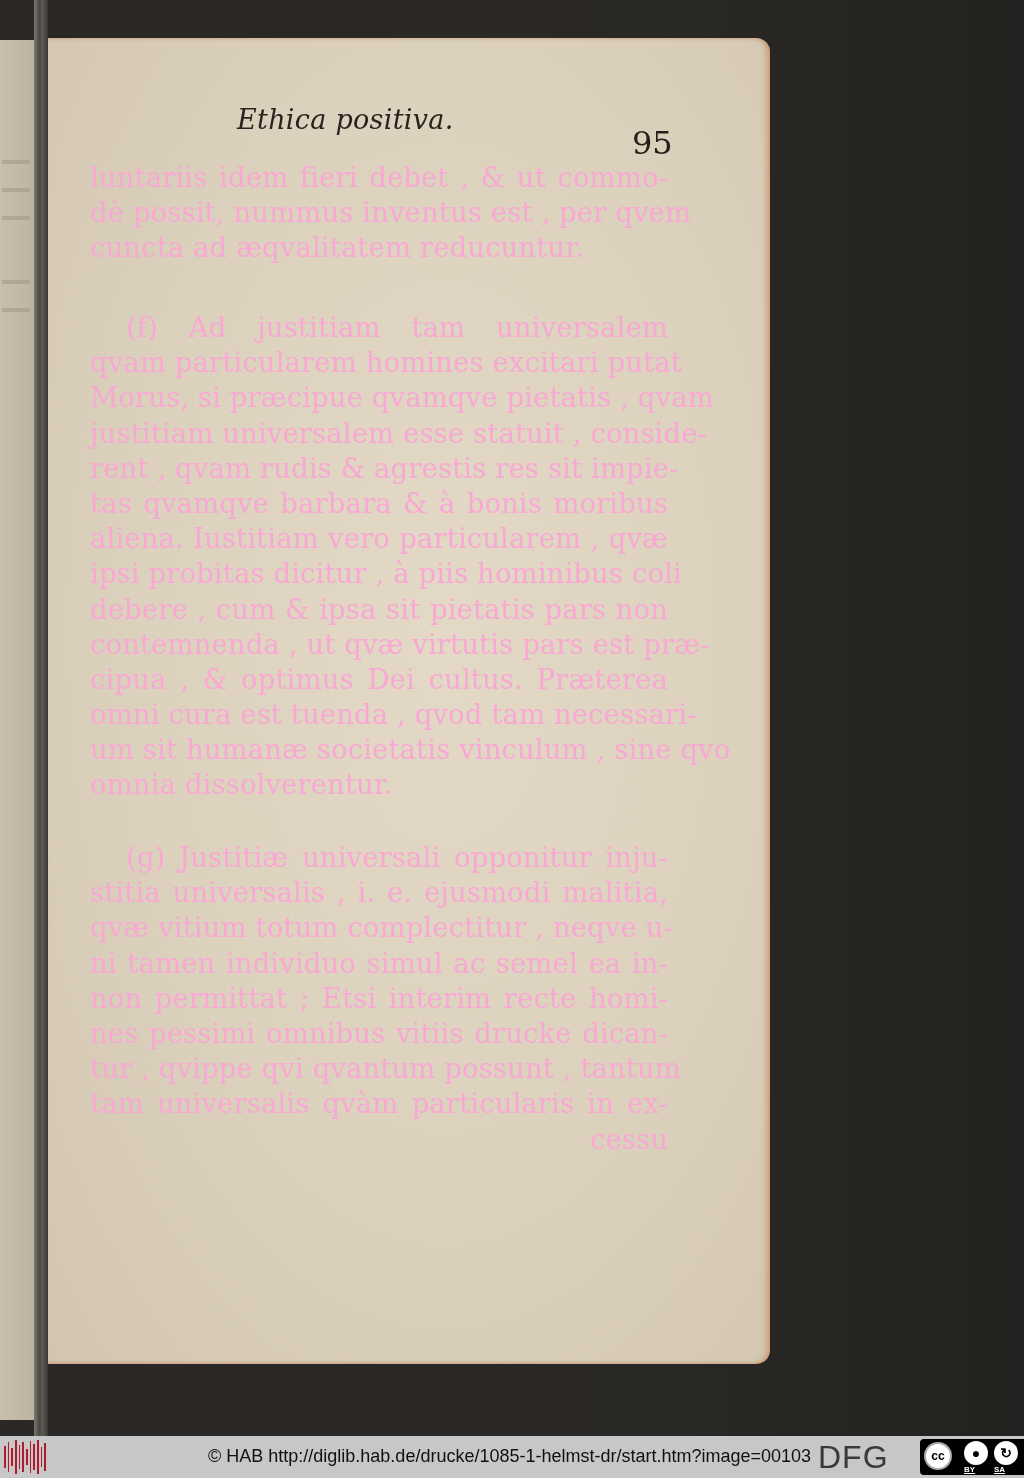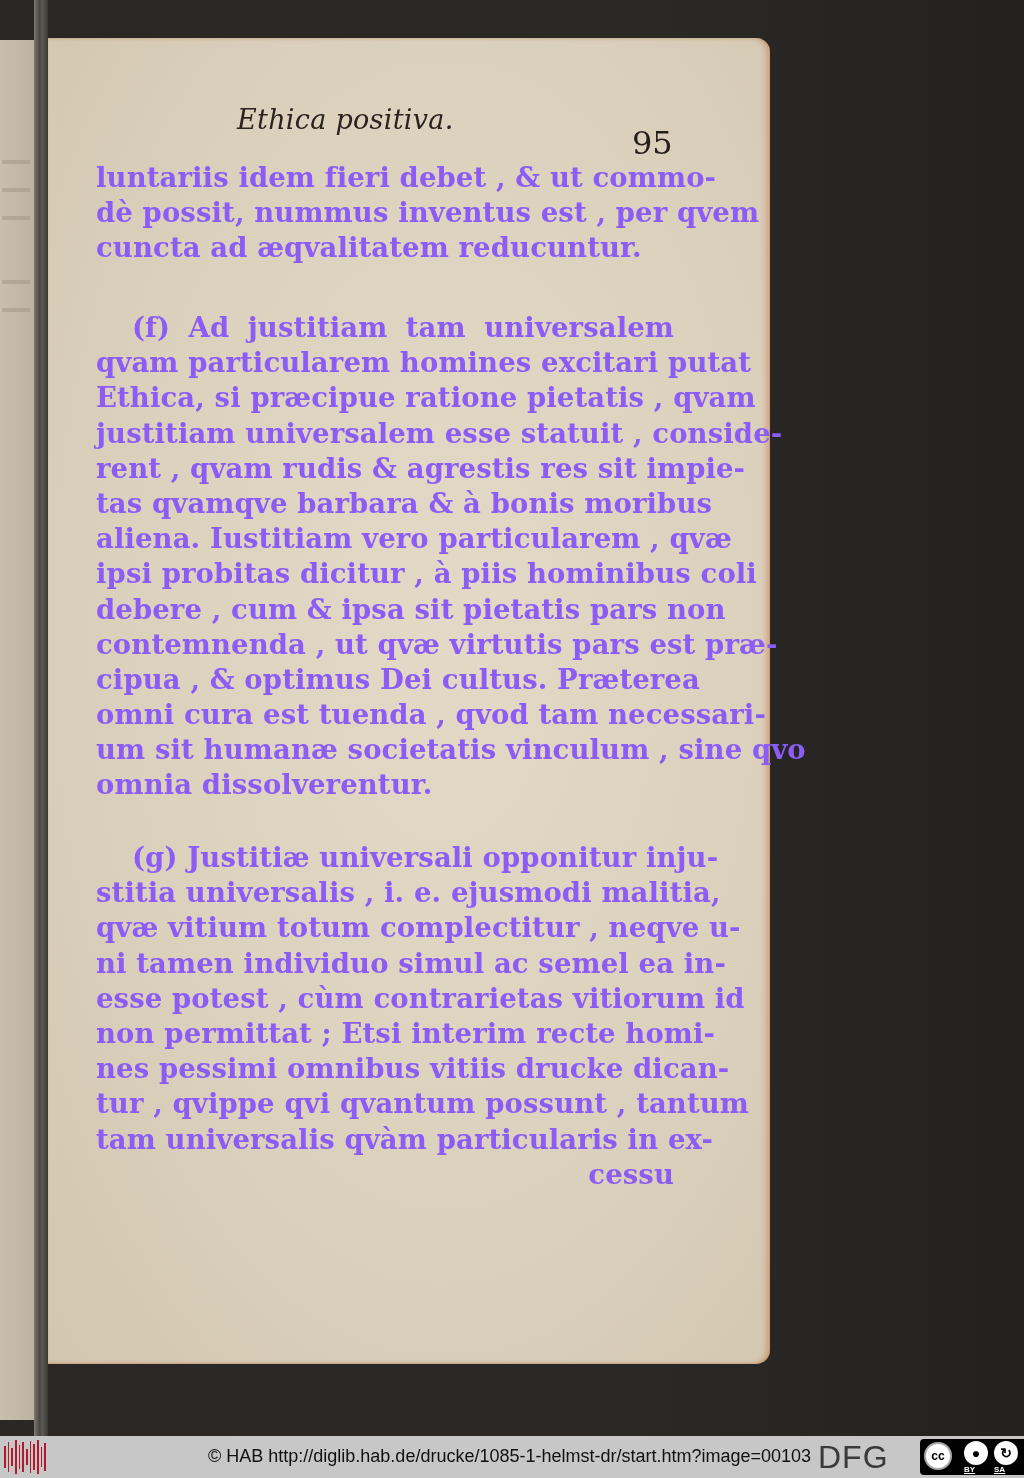--- a/index.html
+++ b/index.html
@@ -30,22 +30,22 @@
     box-shadow: inset -6px 0 6px -3px rgba(190,110,60,.55), inset 0 -3px 3px -2px rgba(190,110,60,.4), inset 0 3px 3px -2px rgba(190,110,60,.25);
   }
   .running-head {
     position:absolute; left:237px; top:104px; font-style:italic; font-size:27px;
     color:#2a2420; letter-spacing:.3px;
   }
   .page-num {
     position:absolute; left:632px; top:100px; font-size:32px; color:#241f1b;margin-top:24px;
   }
   .textblock {
-    position:absolute; left:96px; width:578px; color:#8b5cf6;
-    font-size:27.5px; line-height:35.2px; letter-spacing:.1px;font-weight:bold;
+    position:absolute; left:90px; width:578px; color:#f9a8d4;
+    font-size:27.5px; line-height:35.2px; letter-spacing:.1px;
   }
   .line { display:block; white-space:nowrap; text-align:justify; text-align-last:justify; height:35.2px; }
   .line.last { text-align-last:left; }
   .line.right { text-align:right; text-align-last:right; }
   .footer {
     position:absolute; left:0; top:1436px; width:1024px; height:42px; background:#c7c7c7;
   }
   .hab-logo { position:absolute; left:4px; top:4px; width:42px; height:34px; display:flex; gap:2px; align-items:center; }
   .hab-logo span { display:block; width:2px; background:#b01c2e; }
   .footer-text {
@@ -84,40 +84,39 @@
 
 <div class="textblock" style="top:160px">
   <span class="line">luntariis idem fieri debet , &amp; ut commo-</span>
   <span class="line">dè possit, nummus inventus est , per qvem</span>
   <span class="line last">cuncta ad æqvalitatem reducuntur.</span>
 </div>
 
 <div class="textblock" style="top:310px">
   <span class="line" style="padding-left:36px">(f) Ad justitiam tam universalem</span>
   <span class="line">qvam particularem homines excitari putat</span>
-  <span class="line">Ethica, si præcipue ratione pietatis , qvam</span>
+  <span class="line">Morus, si præcipue qvamqve pietatis , qvam</span>
   <span class="line">justitiam universalem esse statuit , conside-</span>
   <span class="line">rent , qvam rudis &amp; agrestis res sit impie-</span>
   <span class="line">tas qvamqve barbara &amp; à bonis moribus</span>
   <span class="line">aliena. Iustitiam vero particularem , qvæ</span>
   <span class="line">ipsi probitas dicitur , à piis hominibus coli</span>
   <span class="line">debere , cum &amp; ipsa sit pietatis pars non</span>
   <span class="line">contemnenda , ut qvæ virtutis pars est præ-</span>
   <span class="line">cipua , &amp; optimus Dei cultus. Præterea</span>
   <span class="line">omni cura est tuenda , qvod tam necessari-</span>
   <span class="line">um sit humanæ societatis vinculum , sine qvo</span>
   <span class="line last">omnia dissolverentur.</span>
 </div>
 
 <div class="textblock" style="top:840px">
   <span class="line" style="padding-left:36px">(g) Justitiæ universali opponitur inju-</span>
   <span class="line">stitia universalis , i. e. ejusmodi malitia,</span>
   <span class="line">qvæ vitium totum complectitur , neqve u-</span>
   <span class="line">ni tamen individuo simul ac semel ea in-</span>
-  <span class="line">esse potest , cùm contrarietas vitiorum id</span>
   <span class="line">non permittat ; Etsi interim recte homi-</span>
   <span class="line">nes pessimi omnibus vitiis drucke dican-</span>
   <span class="line">tur , qvippe qvi qvantum possunt , tantum</span>
   <span class="line">tam universalis qvàm particularis in ex-</span>
   <span class="line right">cessu</span>
 </div>
 
 <div class="footer">
   <div class="hab-logo">
     <span style="height:22px"></span>

